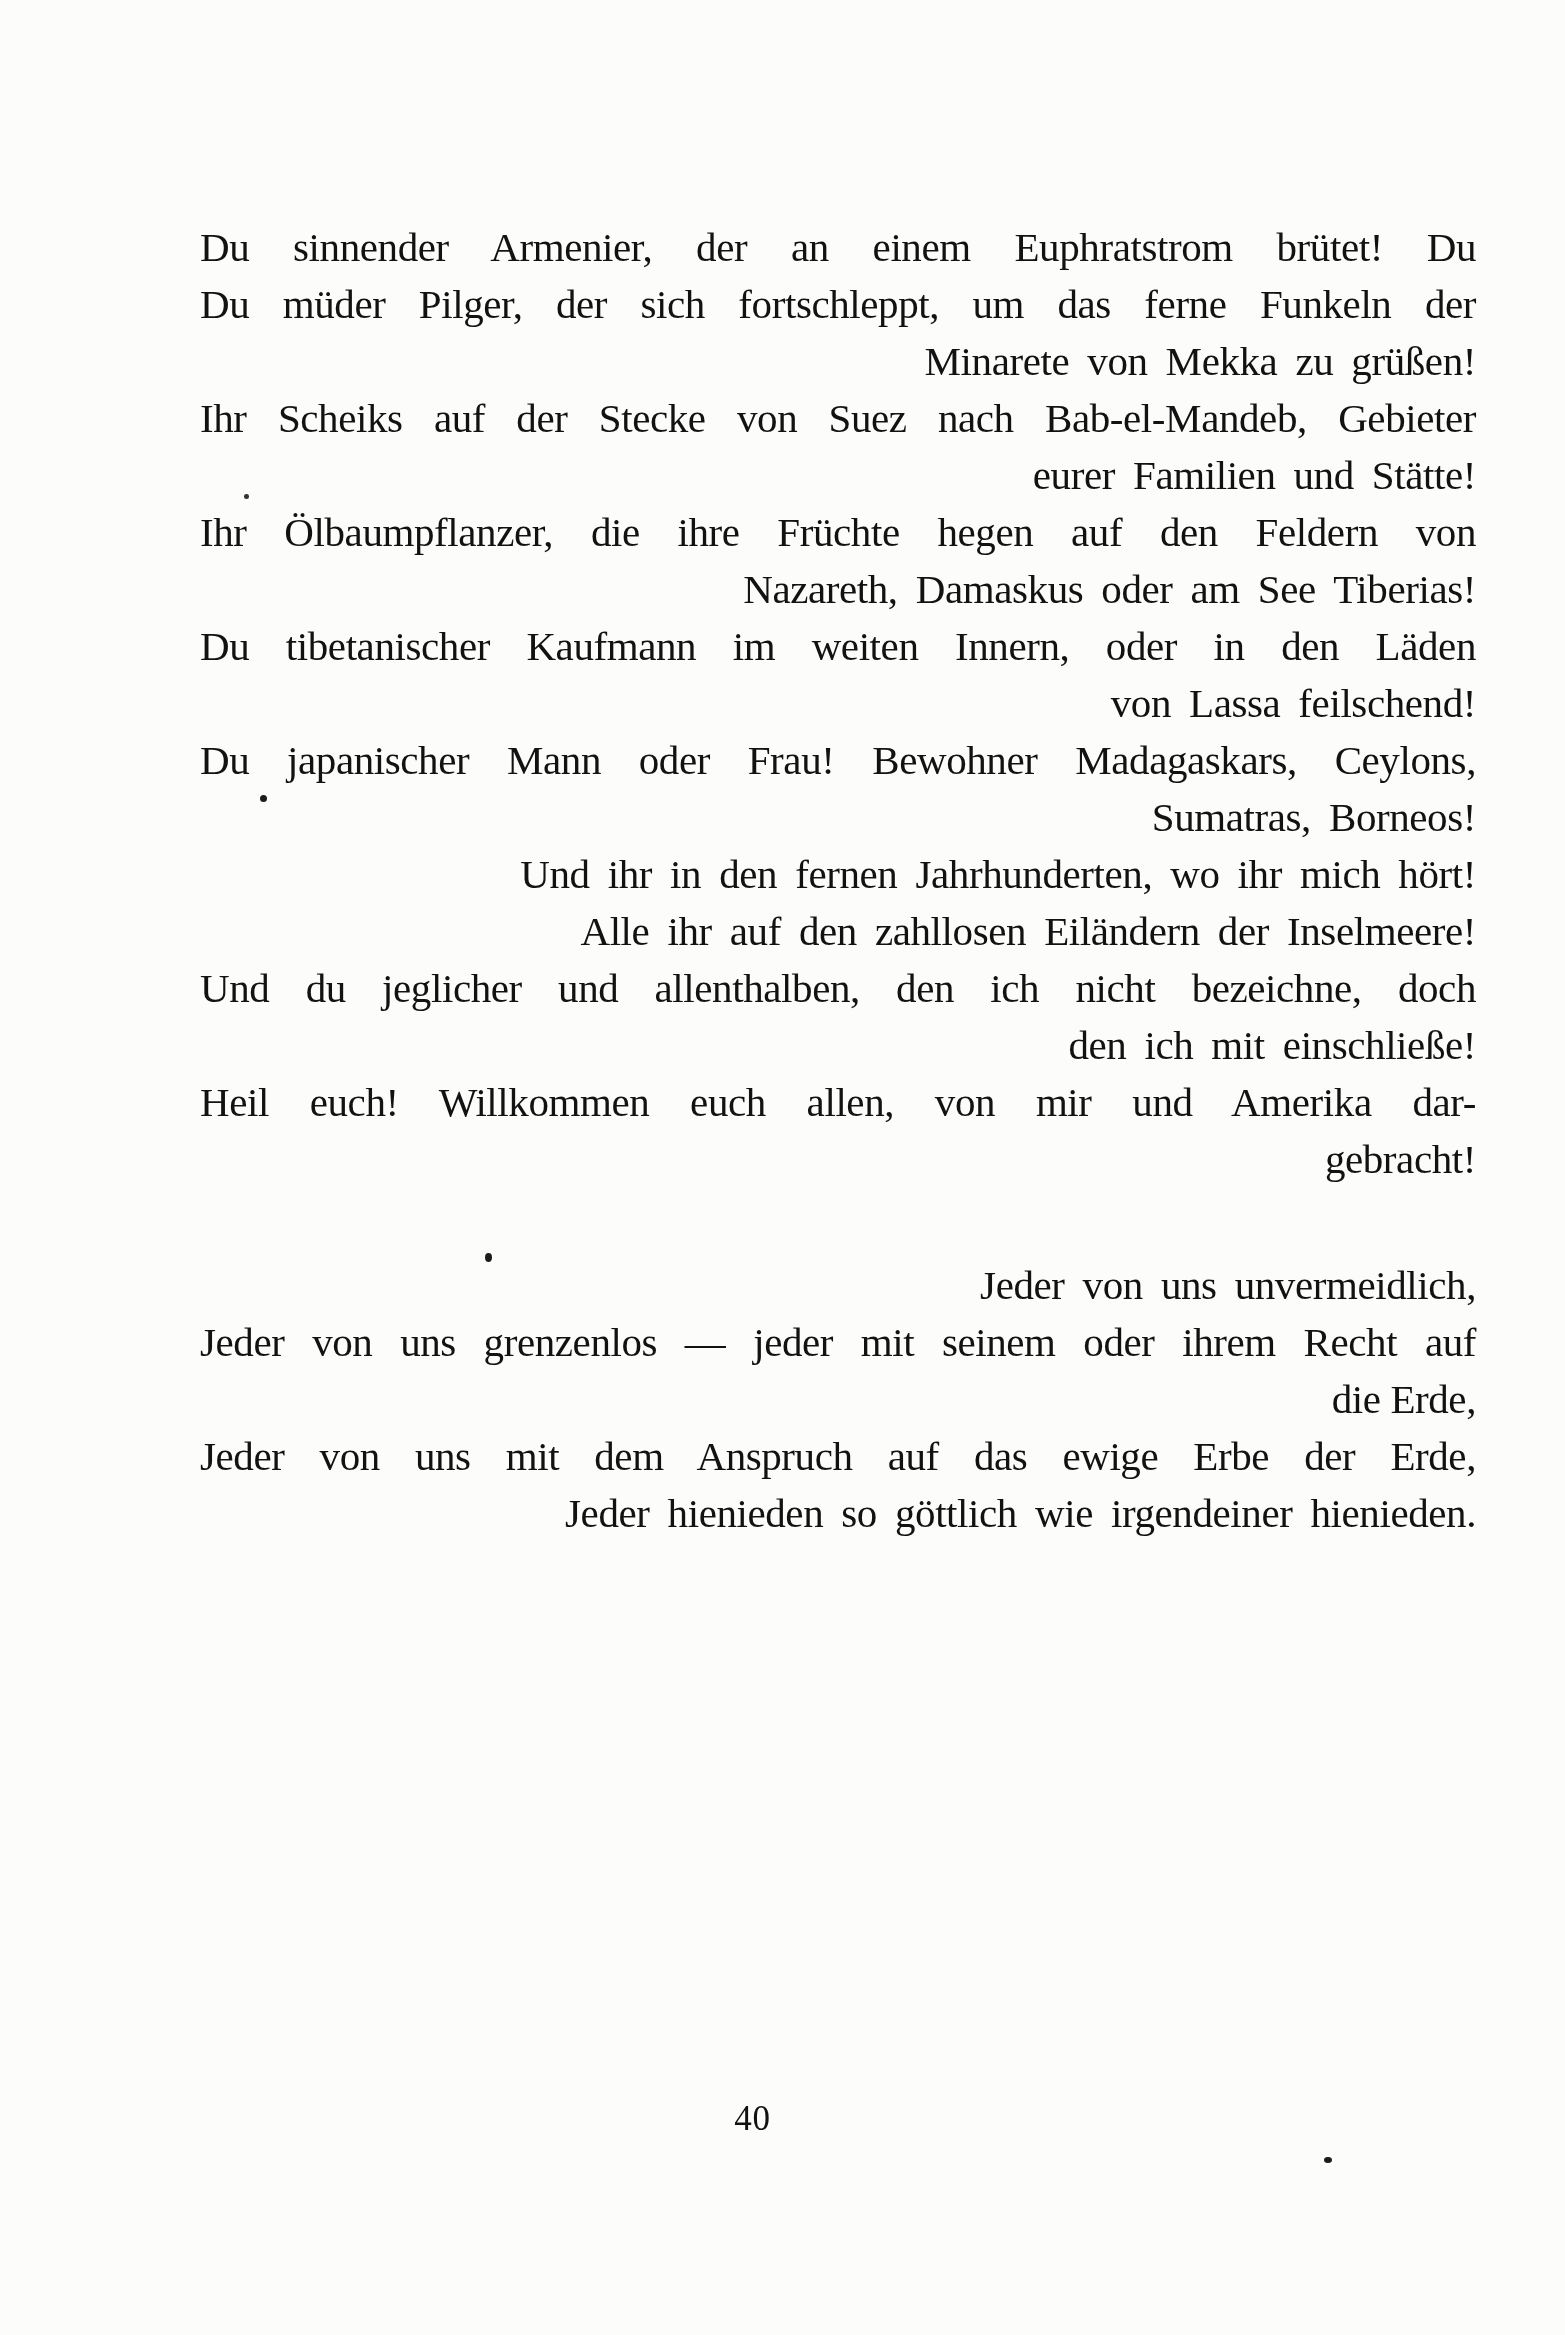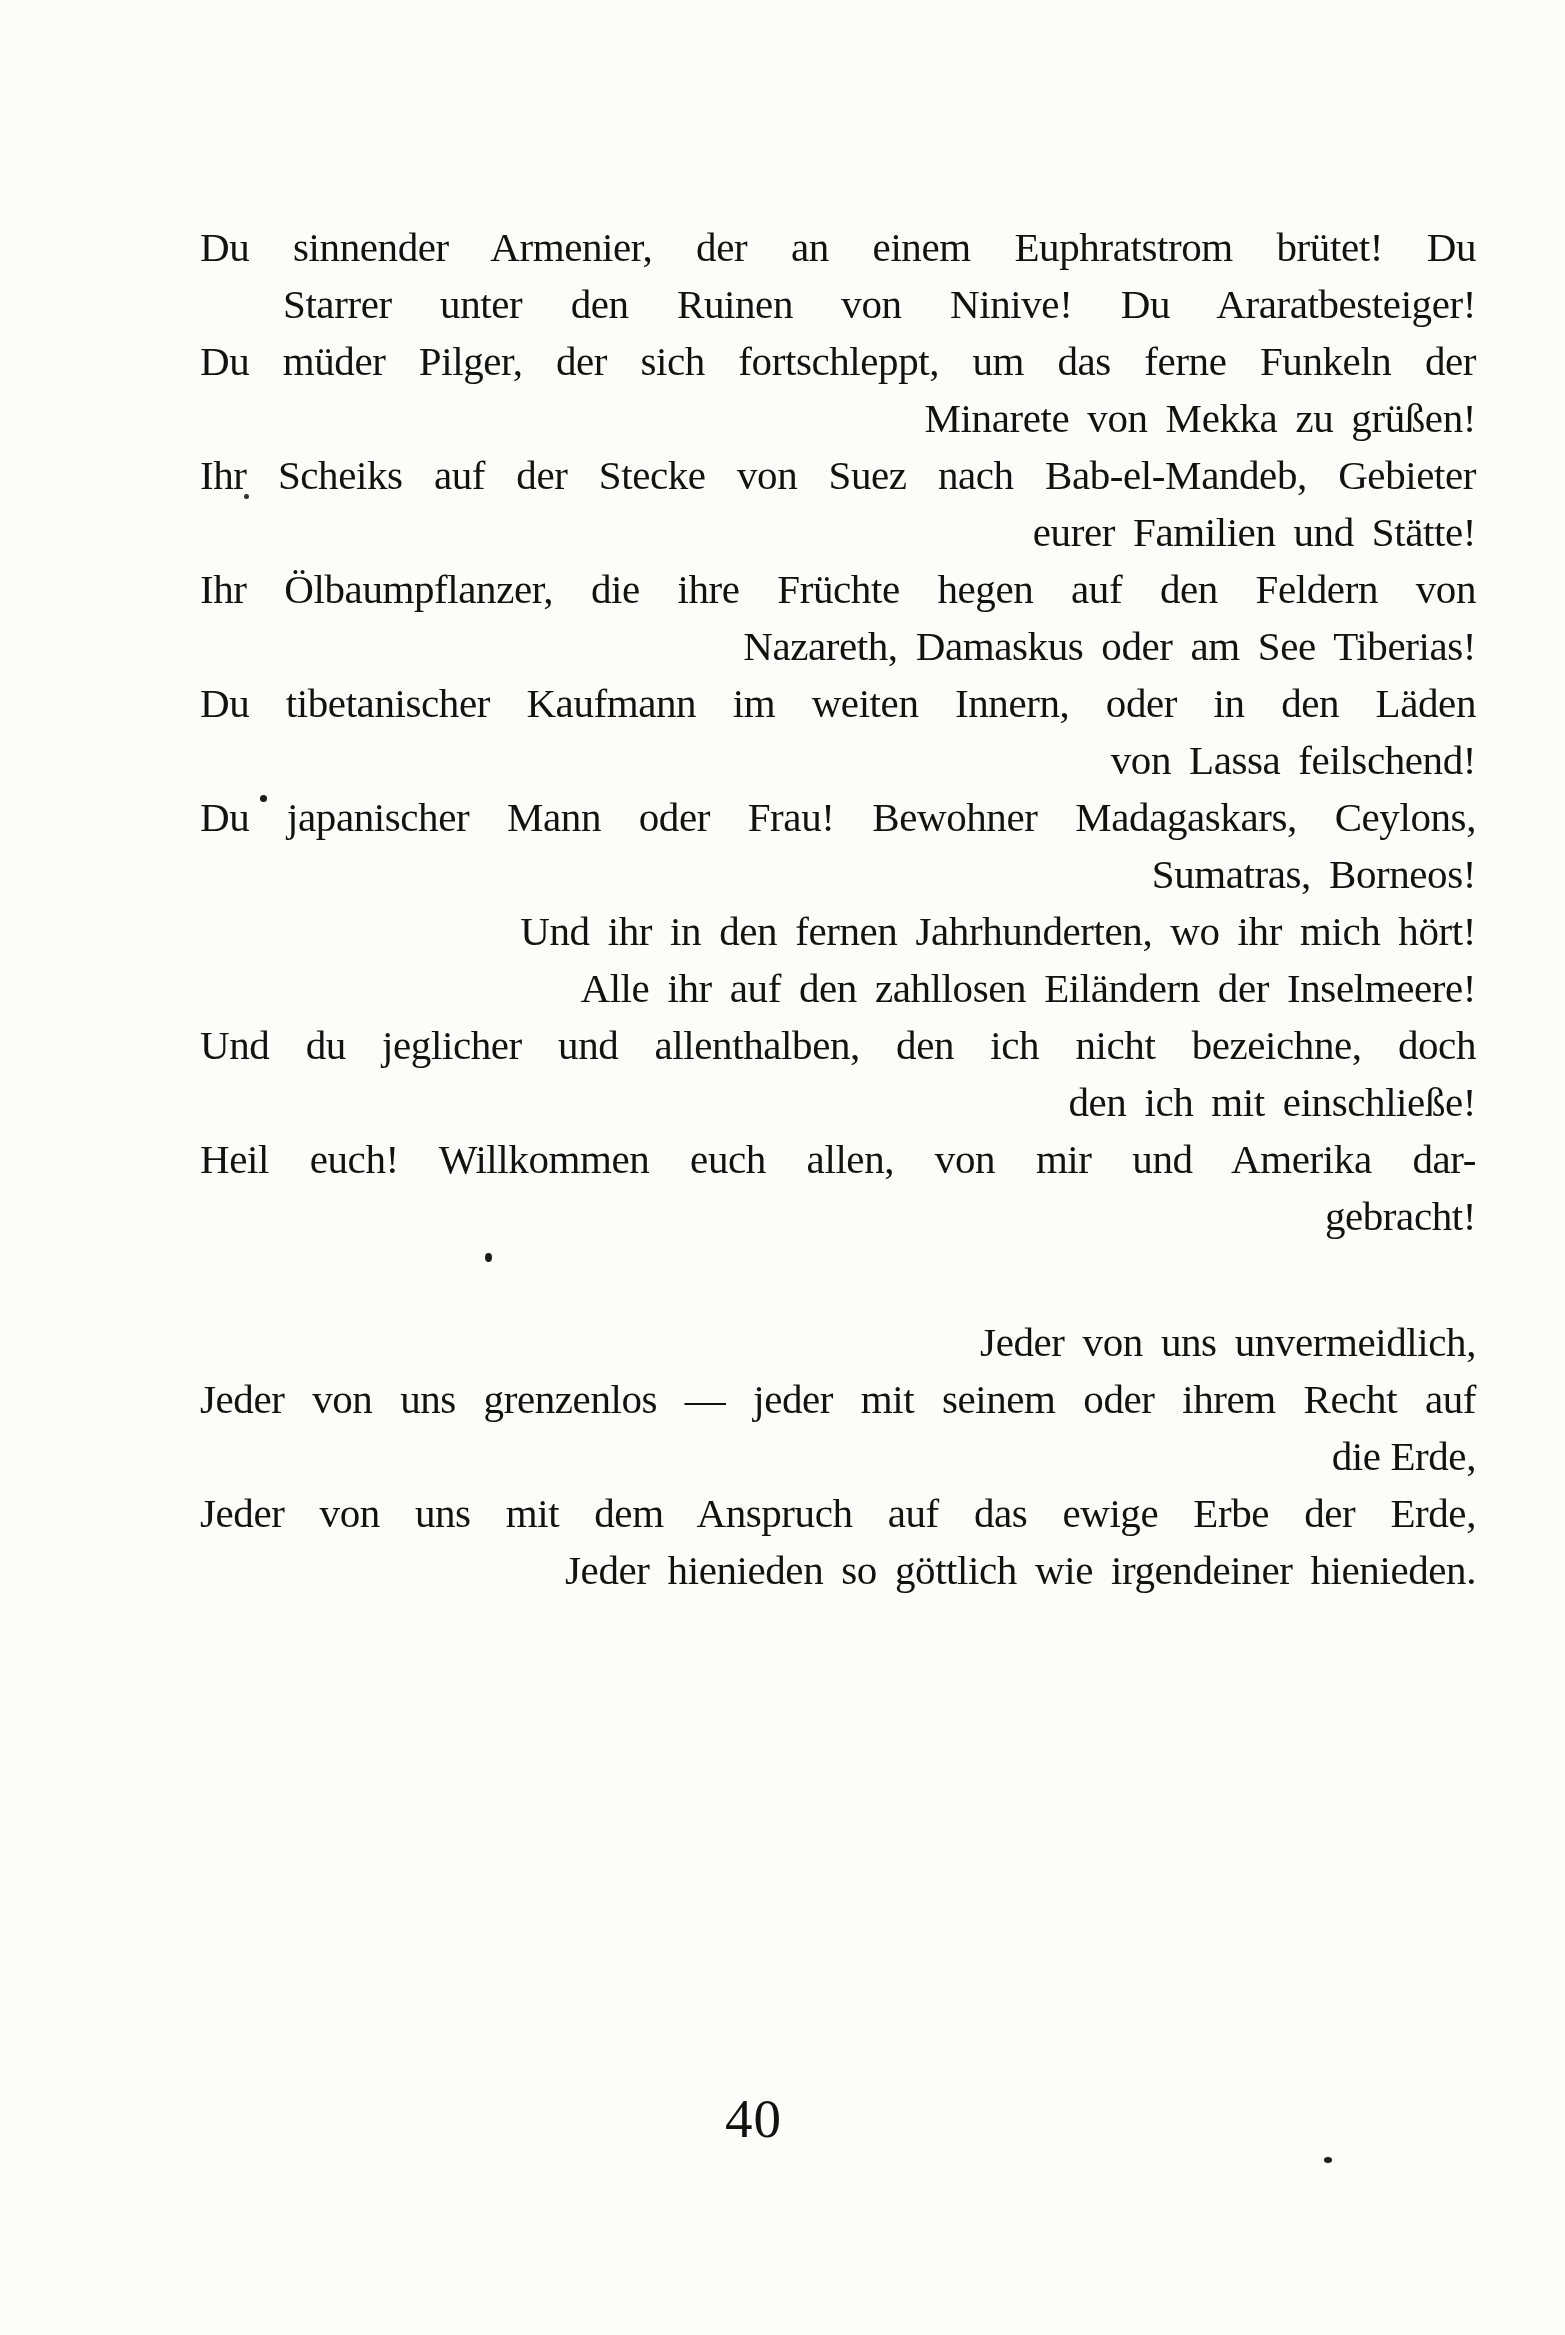--- a/index.html
+++ b/index.html
@@ -33,21 +33,21 @@
     text-align-last: justify;
   }
   .ln.ind { padding-left: 83px; }
   .ln.wide { word-spacing: 0.2em; }
   .stanza-gap { height: 69px; }
   .pagenum {
     position: absolute;
     left: 725px;
     top: 2090px;
     width: 55px;
-    font-size: 55px;
+    font-size: 35px;
     line-height: 57px;
     text-align: center;
     letter-spacing: 0.02em;
   }
   .speck {
     position: absolute;
     background: #1b1b1b;
     border-radius: 50%;
   }
   .speck-1 { left: 260px; top: 795px;  width: 7.3px; height: 7.3px; }
@@ -55,21 +55,20 @@
   .speck-3 { left: 1324px; top: 2157px; width: 8.3px; height: 6.4px; }
   .speck-4 { left: 244px; top: 494px;  width: 4.6px; height: 4.6px; background:#333; }
 </style>
 </head>
 <body>
 
 <div class="page">
 
   <div class="textblock">
     <div class="ln j">Du sinnender Armenier, der an einem Euphratstrom brütet! Du</div>
-    <div class="ln j ind">Starrer unter den Ruinen von Ninive! Du Araratbesteiger!</div>
     <div class="ln j">Du müder Pilger, der sich fortschleppt, um das ferne Funkeln der</div>
     <div class="ln ind wide">Minarete von Mekka zu grüßen!</div>
     <div class="ln j">Ihr Scheiks auf der Stecke von Suez nach Bab-el-Mandeb, Gebieter</div>
     <div class="ln ind wide">eurer Familien und Stätte!</div>
     <div class="ln j">Ihr Ölbaumpflanzer, die ihre Früchte hegen auf den Feldern von</div>
     <div class="ln ind wide">Nazareth, Damaskus oder am See Tiberias!</div>
     <div class="ln j">Du tibetanischer Kaufmann im weiten Innern, oder in den Läden</div>
     <div class="ln ind wide">von Lassa feilschend!</div>
     <div class="ln j">Du japanischer Mann oder Frau! Bewohner Madagaskars, Ceylons,</div>
     <div class="ln ind wide">Sumatras, Borneos!</div>

